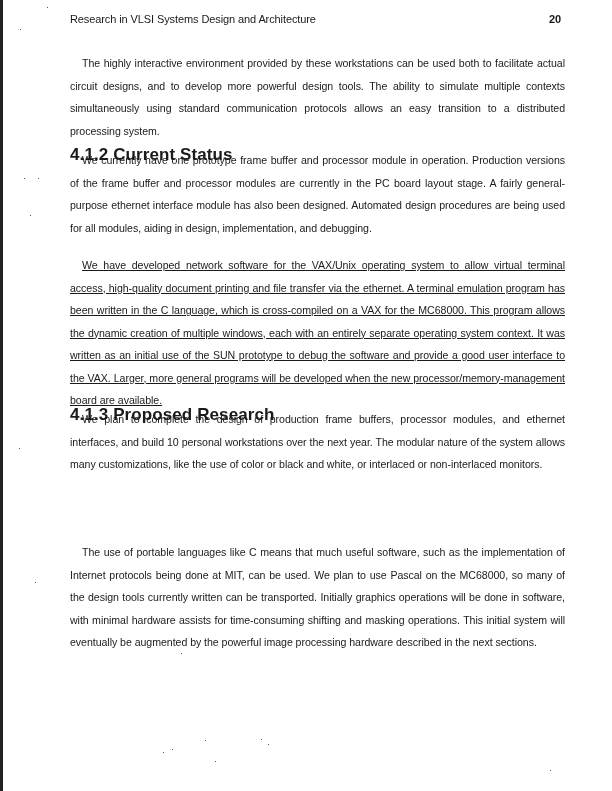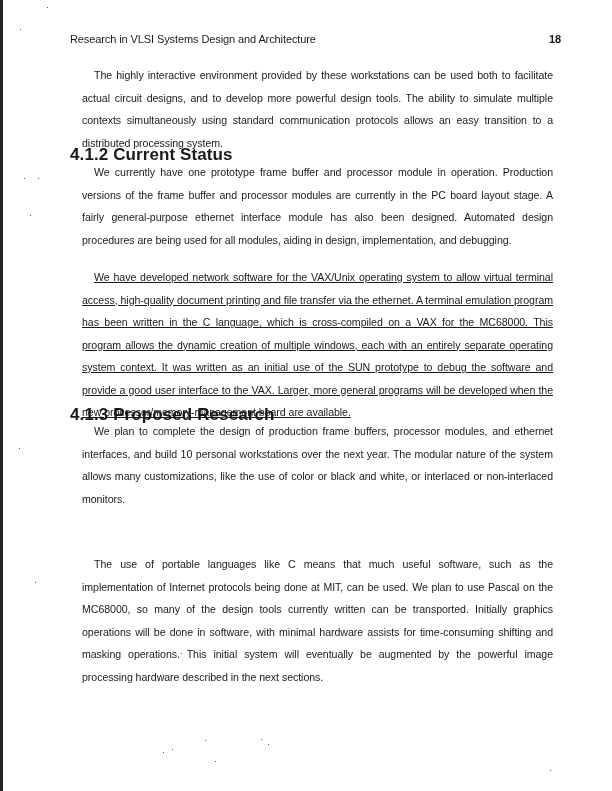--- a/index.html
+++ b/index.html
@@ -31,37 +31,36 @@
     }
     .running-header {
       position: absolute;
       top: 13px;
       left: 0;
       width: 495px;
       font-size: 11px;
       display: flex;
       justify-content: space-between;
       letter-spacing: -0.1px;
-      margin-top: 20px;
     }
     .running-header .page-num {
       font-weight: bold;
       padding-right: 4px;
     }
     .block {
       position: absolute;
       left: 0;
       width: 495px;
       font-size: 10.6px;
       line-height: 22.5px;
       text-align: justify;
       letter-spacing: -0.05px;
     }
     .block p {
-      margin: 12px;
+      margin: 0;
       text-indent: 12px;
     }
     .heading {
       position: absolute;
       left: 0;
       font-size: 17px;
       font-weight: bold;
       letter-spacing: 0.1px;
     }
     .speck {
@@ -73,21 +72,21 @@
   </style>
 </head>
 <body>
 
 <div class="left-bar"></div>
 
 <div class="page">
 
   <div class="running-header">
     <span>Research in VLSI Systems Design and Architecture</span>
-    <span class="page-num">18</span>
+    <span class="page-num">20</span>
   </div>
 
   <div class="block" style="top:52px;">
     <p>The highly interactive environment provided by these workstations can be used both to facilitate actual circuit designs, and to develop more powerful design tools. The ability to simulate multiple contexts simultaneously using standard communication protocols allows an easy transition to a distributed processing system.</p>
   </div>
 
   <div class="heading" style="top:145px;">4.1.2 Current Status</div>
 
   <div class="block" style="top:149px;">
     <p>We currently have one prototype frame buffer and processor module in operation.  Production versions of the frame buffer and processor modules are currently in the PC board layout stage.  A fairly general-purpose ethernet interface module has also been designed.  Automated design procedures are being used for all modules, aiding in design, implementation, and debugging.</p>

